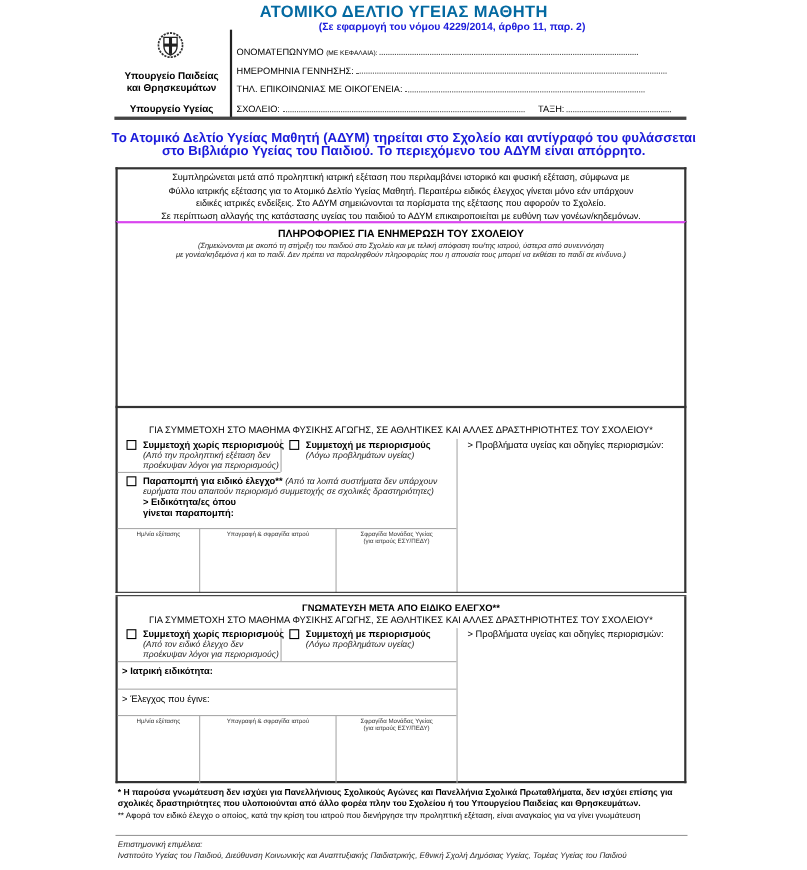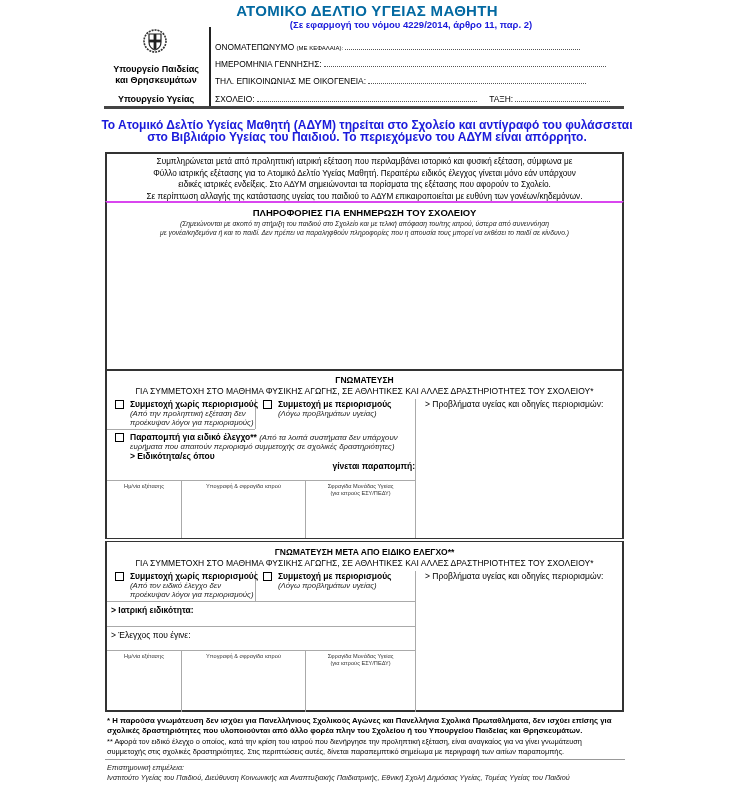--- a/index.html
+++ b/index.html
@@ -91,21 +91,20 @@
 <div class="abs box info" style="border-bottom:none;">
   <div class="info-head">ΠΛΗΡΟΦΟΡΙΕΣ ΓΙΑ ΕΝΗΜΕΡΩΣΗ ΤΟΥ ΣΧΟΛΕΙΟΥ</div>
   <div class="info-note">
     <div>(Σημειώνονται με σκοπό τη στήριξη του παιδιού στο Σχολείο και με τελική απόφαση του/της ιατρού, ύστερα από συνεννόηση</div>
     <div>με γονέα/κηδεμόνα ή και το παιδί. Δεν πρέπει να παραληφθούν πληροφορίες που η απουσία τους μπορεί να εκθέσει το παιδί σε κίνδυνο.)</div>
   </div>
   <div style="position:absolute;left:4px;right:4px;top:38px;bottom:4px;"></div>
 </div>
 
 <div class="abs box sec" style="top:369px;height:170px;border-bottom:none;">
-  <div class="sec-title" style="top:4px;">ΓΝΩΜΑΤΕΥΣΗ</div>
   <div class="sec-title" style="top:15px;font-weight:normal;">ΓΙΑ ΣΥΜΜΕΤΟΧΗ ΣΤΟ ΜΑΘΗΜΑ ΦΥΣΙΚΗΣ ΑΓΩΓΗΣ, ΣΕ ΑΘΛΗΤΙΚΕΣ ΚΑΙ ΑΛΛΕΣ ΔΡΑΣΤΗΡΙΟΤΗΤΕΣ ΤΟΥ ΣΧΟΛΕΙΟΥ*</div>
 
   <div class="gl" style="left:148px;top:28px;width:1px;height:30px;"></div>
   <div class="gl" style="left:0;top:58px;width:148px;height:1px;"></div>
   <div class="gl" style="left:308px;top:28px;width:1px;height:140px;"></div>
   <div class="gl" style="left:0;top:109px;width:308px;height:1px;"></div>
   <div class="gl" style="left:74px;top:109px;width:1px;height:59px;"></div>
   <div class="gl" style="left:198px;top:109px;width:1px;height:59px;"></div>
 
   <div style="position:absolute;left:8px;top:28px;">
@@ -118,21 +117,21 @@
     <div class="it" style="margin-left:15px;">(Λόγω προβλημάτων υγείας)</div>
   </div>
   <div style="position:absolute;left:318px;top:28px;">&gt; Προβλήματα υγείας και οδηγίες περιορισμών:</div>
   <div style="position:absolute;left:312px;right:4px;top:42px;bottom:4px;"></div>
 
   <div style="position:absolute;left:8px;top:61px;width:300px;">
     <span class="cb"></span><span class="b">Παραπομπή για ειδικό έλεγχο**</span>
     <span class="it">(Από τα λοιπά συστήματα δεν υπάρχουν</span>
     <div class="it" style="margin-left:15px;white-space:nowrap;">ευρήματα που απαιτούν περιορισμό συμμετοχής σε σχολικές δραστηριότητες)</div>
     <div class="b" style="margin-left:15px;">&gt; Ειδικότητα/ες όπου</div>
-    <div class="b" style="margin-left:15px;text-align:right;">γίνεται παραπομπή:</div>
+    <div class="b" style="margin-left:15px;">γίνεται παραπομπή:</div>
   </div>
 
   <div class="sigcap" style="left:0;width:74px;top:112px;">Ημ/νία εξέτασης</div>
   <div class="sigcap" style="left:75px;width:123px;top:112px;">Υπογραφή &amp; σφραγίδα ιατρού</div>
   <div class="sigcap" style="left:199px;width:109px;top:112px;">
     <div>Σφραγίδα Μονάδας Υγείας</div>
     <div>(για ιατρούς ΕΣΥ/ΠΕΔΥ)</div>
   </div>
 </div>
 <div class="abs" style="left:105px;top:538px;width:519px;height:4px;border-top:1px solid #333;border-bottom:1px solid #333;box-sizing:border-box;"></div>
@@ -171,19 +170,18 @@
     <div>(για ιατρούς ΕΣΥ/ΠΕΔΥ)</div>
   </div>
 </div>
 
 <div class="abs foot1">
   <div>* Η παρούσα γνωμάτευση δεν ισχύει για Πανελλήνιους Σχολικούς Αγώνες και Πανελλήνια Σχολικά Πρωταθλήματα, δεν ισχύει επίσης για</div>
   <div>σχολικές δραστηριότητες που υλοποιούνται από άλλο φορέα πλην του Σχολείου ή του Υπουργείου Παιδείας και Θρησκευμάτων.</div>
 </div>
 <div class="abs foot2">
   <div>** Αφορά τον ειδικό έλεγχο ο οποίος, κατά την κρίση του ιατρού που διενήργησε την προληπτική εξέταση, είναι αναγκαίος για να γίνει γνωμάτευση</div>
-  <div>συμμετοχής στις σχολικές δραστηριότητες. Στις περιπτώσεις αυτές, δίνεται παραπεμπτικό σημείωμα με περιγραφή των αιτίων παραπομπής.</div>
 </div>
 <div class="abs foot-line"></div>
 <div class="abs credit">
   <div>Επιστημονική επιμέλεια:</div>
   <div>Ινστιτούτο Υγείας του Παιδιού, Διεύθυνση Κοινωνικής και Αναπτυξιακής Παιδιατρικής,  Εθνική Σχολή Δημόσιας Υγείας, Τομέας Υγείας του Παιδιού</div>
 </div>
 
 </body></html>

